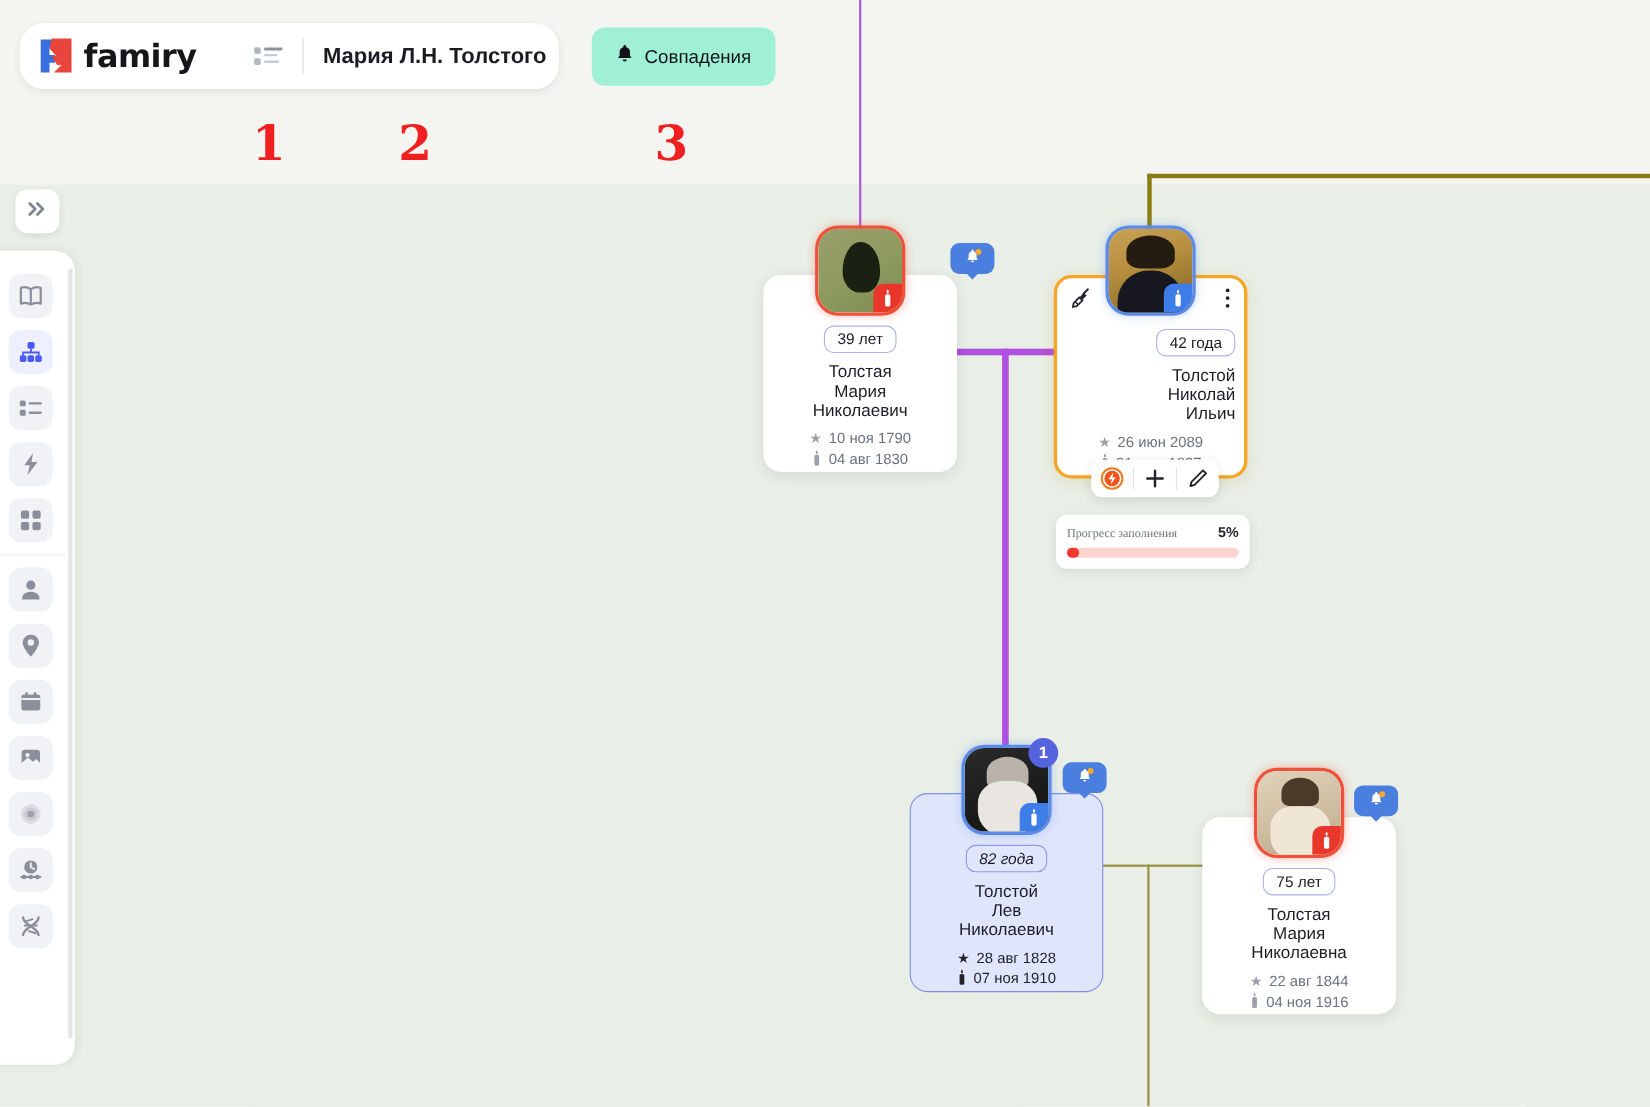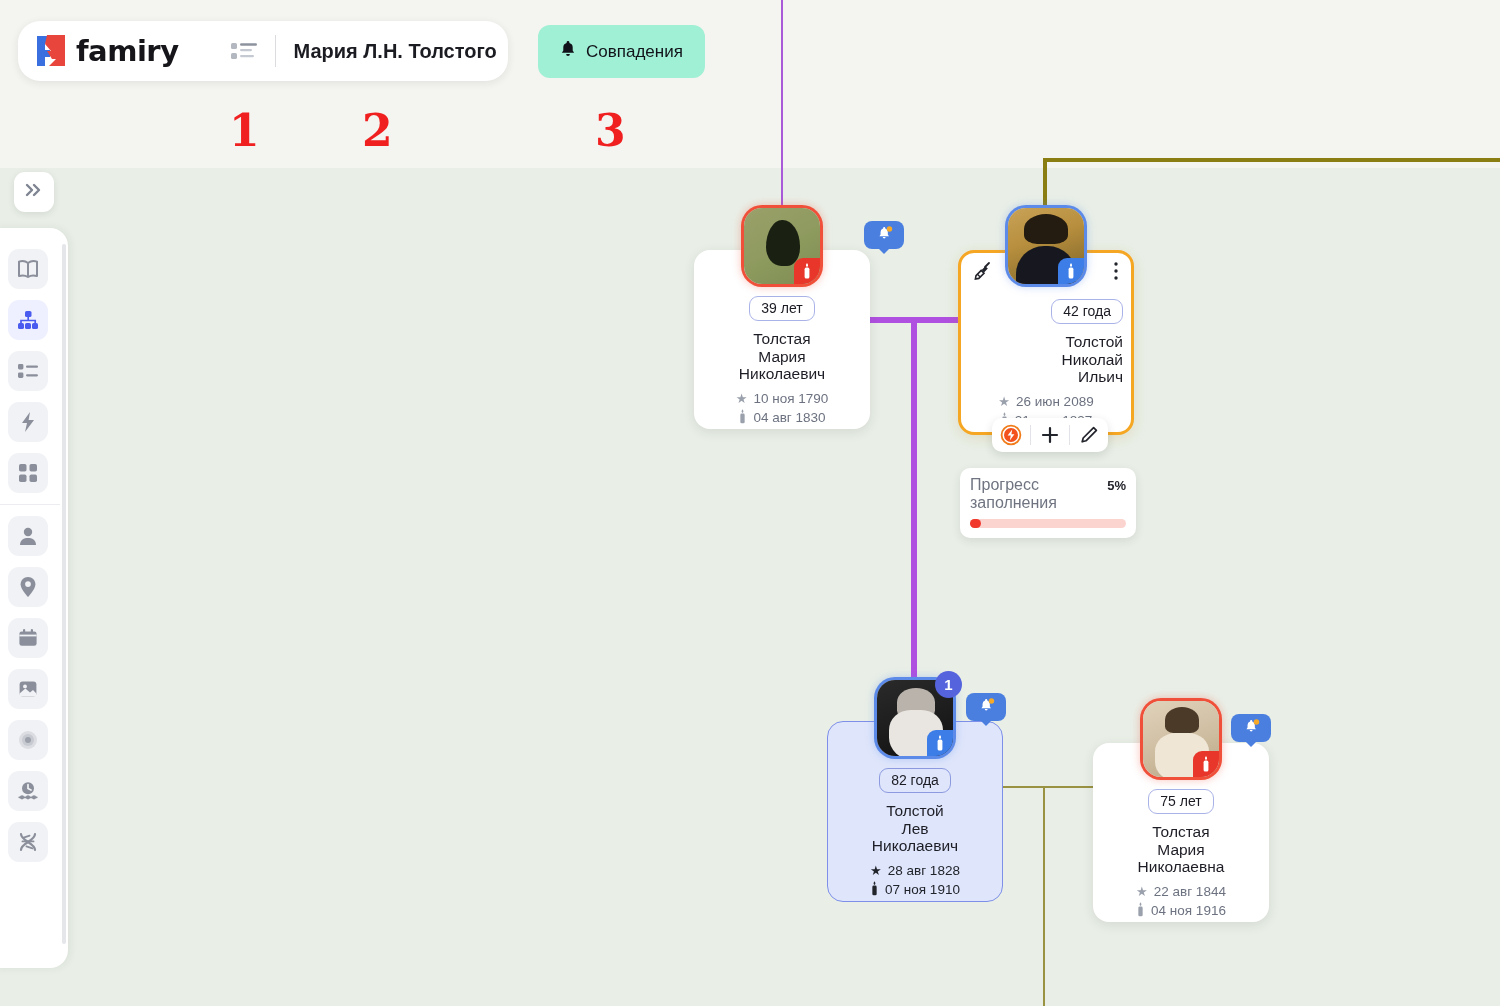--- a/index.html
+++ b/index.html
@@ -203,21 +203,21 @@
     width: 0; height: 0;
     border-left: 6px solid transparent; border-right: 6px solid transparent;
     border-top: 6px solid #4a7fe0;
   }
   .age-chip {
     display:inline-block; padding: 3px 11px 4px;
     border: 1.4px solid #aab3e8; border-radius: 9px;
     font-size: 14px; color: #1b1b24; background: transparent;
     font-family:"Liberation Sans", sans-serif;
   }
-  .card.lev .age-chip { border-color:#8d9ae0; }
+  .card.lev .age-chip { border-color:#8d9ae0;font-style:italic; }
   .nm {
     font-size: 15.5px; color: #1d1d26; line-height: 17.5px; margin-top: 9px;
   }
   .dates { margin-top: 8px; font-size: 13.5px; color: #6c7280; }
   .dline { display:flex; align-items:center; justify-content:center; gap: 6px; margin-top: 3px; }
   .ic-star { color:#9aa0ac; font-size: 13px; line-height:1; }
 
   
   .card-top-icons {
     position:absolute; left:0; right:0; top: 8px;
@@ -240,21 +240,21 @@
   .action-sep { width:1px; height: 20px; background:#e2e3e8; }
 
   
   .progress-card {
     position: absolute;
     width: 176px; background:#fff; border-radius: 10px;
     box-shadow: 0 3px 10px rgba(30,40,30,.10);
     padding: 8px 10px 10px;
   }
   .progress-head { display:flex; justify-content:space-between; align-items:baseline; }
-  .progress-label { font-size: 16px; color:#6f7480; }
+  .progress-label { font-size: 11px; color:#6f7480;font-family:Liberation Serif, serif; }
   .progress-pct { font-size: 13px; color:#24252c; font-weight:700; }
   .progress-track {
     margin-top: 7px; height: 9px; border-radius: 6px; background:#fbd4d0;
     position: relative;
   }
   .progress-fill {
     position:absolute; left:0; top:0; bottom:0;
     background:#f0392c; border-radius: 6px;
     min-width: 11px;
   }

